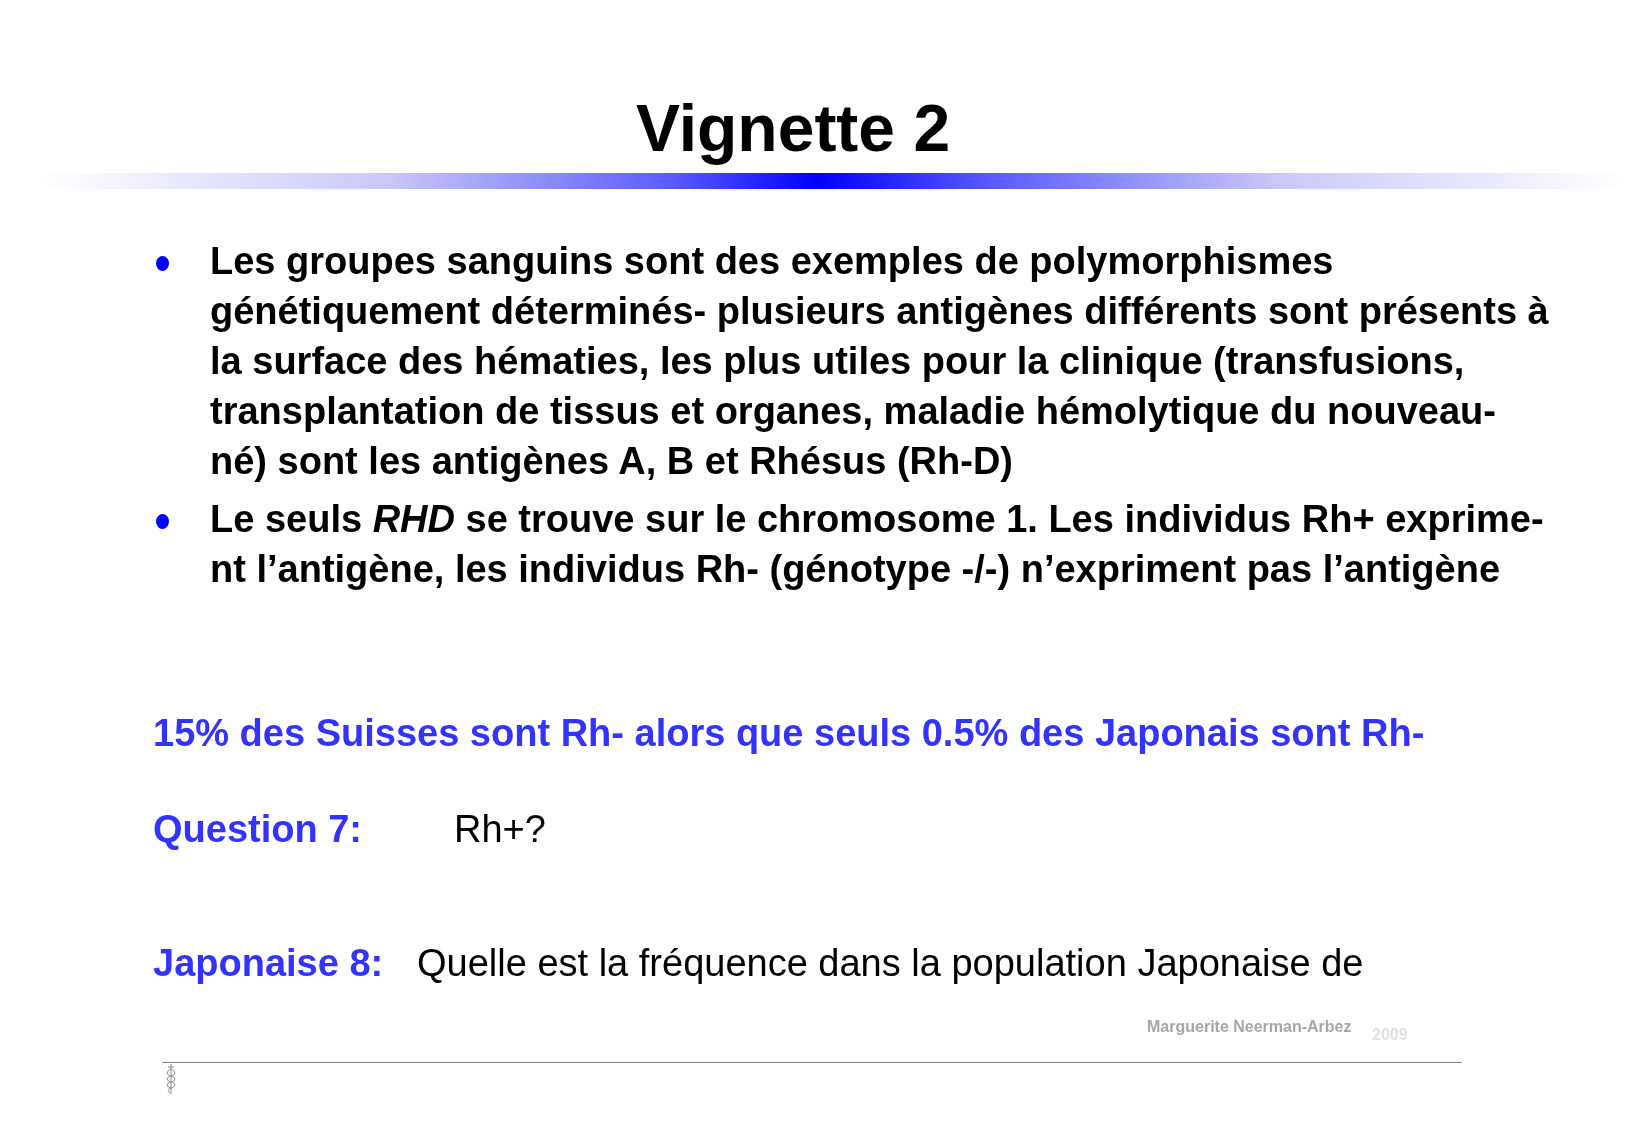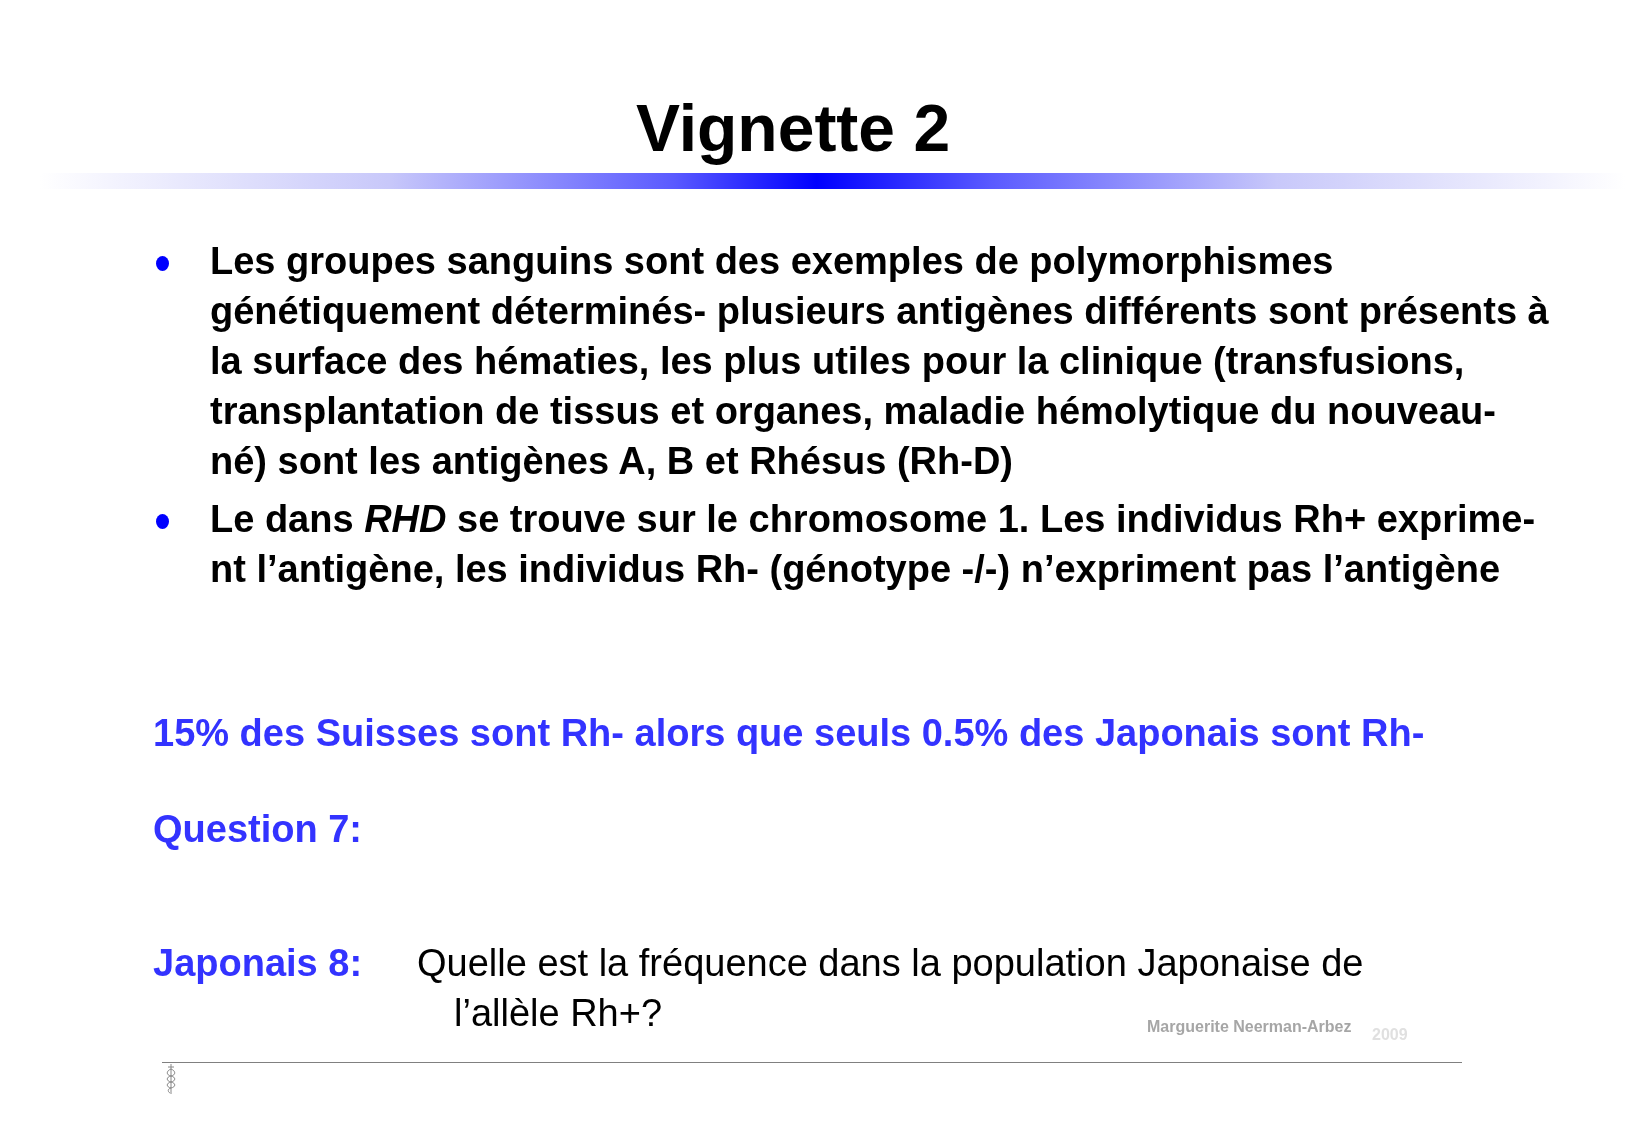--- a/index.html
+++ b/index.html
@@ -145,37 +145,37 @@
 <div class="slide-title">Vignette 2</div>
 <div class="title-rule"></div>
 
 <ul class="bullets">
   <li class="bullet-item">
     <span class="bullet-dot"></span>
     <span>Les groupes sanguins sont des exemples de polymorphismes génétiquement déterminés- plusieurs antigènes différents sont présents à la surface des hématies, les plus utiles pour la clinique (transfusions, transplantation de tissus et organes, maladie hémolytique du nouveau-né) sont les antigènes A, B et Rhésus (Rh-D)</span>
   </li>
   <li class="bullet-item">
     <span class="bullet-dot"></span>
-    <span>Le dans </span><em>RHD</em><span> se trouve sur le chromosome 1. Les individus Rh+ exprime­nt l’antigène, les individus Rh- (génotype -/-) n’expriment pas l’antigène</span>
+    <span>Le seuls </span><em>RHD</em><span> se trouve sur le chromosome 1. Les individus Rh+ exprime­nt l’antigène, les individus Rh- (génotype -/-) n’expriment pas l’antigène</span>
   </li>
 </ul>
 
 <div class="highlight-line">15% des Suisses sont Rh- alors que seuls 0.5% des Japonais sont Rh-</div>
 
 <div class="question q7">
   <span class="q-label">Question 7:</span>
   <span class="q-text">
+    <span class="cont">Rh+?</span>
   </span>
 </div>
 
 <div class="question q8">
-  <span class="q-label">Japonais 8:</span>
+  <span class="q-label">Japonaise 8:</span>
   <span class="q-text">
     <span>Quelle est la fréquence dans la population Japonaise de</span>
-    <span class="cont">l’allèle Rh+?</span>
   </span>
 </div>
 
 <div class="footer-rule"></div>
 <div class="footer-icon">
   <svg width="14" height="30" viewBox="0 0 14 30">
     <line x1="7" y1="0" x2="7" y2="30" stroke="#888" stroke-width="1"></line>
     <line x1="4" y1="3" x2="10" y2="3" stroke="#888" stroke-width="1"></line>
     <path d="M7 5 C12 7, 12 11, 7 12 C2 13, 2 17, 7 18 C12 19, 12 23, 7 24 C3 25, 4 28, 6 29" fill="none" stroke="#888" stroke-width="1"></path>
     <path d="M7 5 C2 7, 2 11, 7 12 C12 13, 12 17, 7 18 C2 19, 2 23, 7 24" fill="none" stroke="#888" stroke-width="1"></path>

